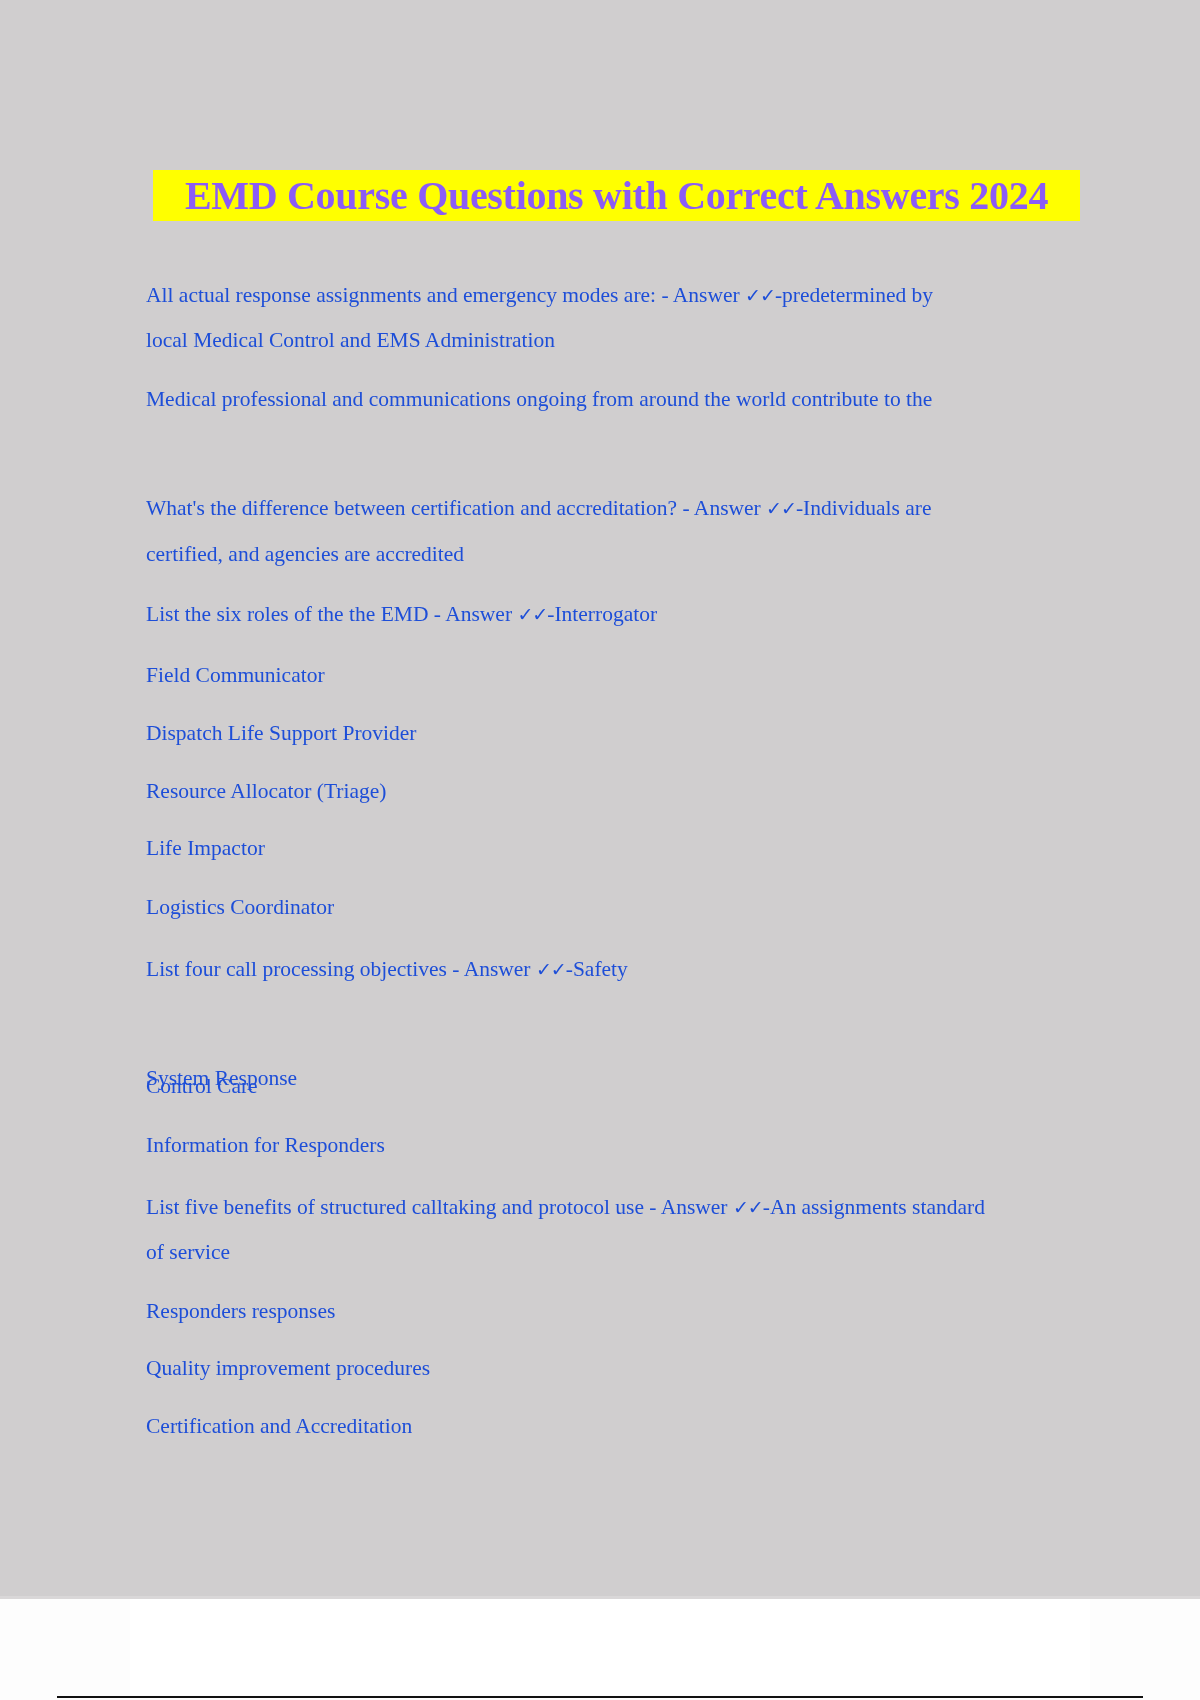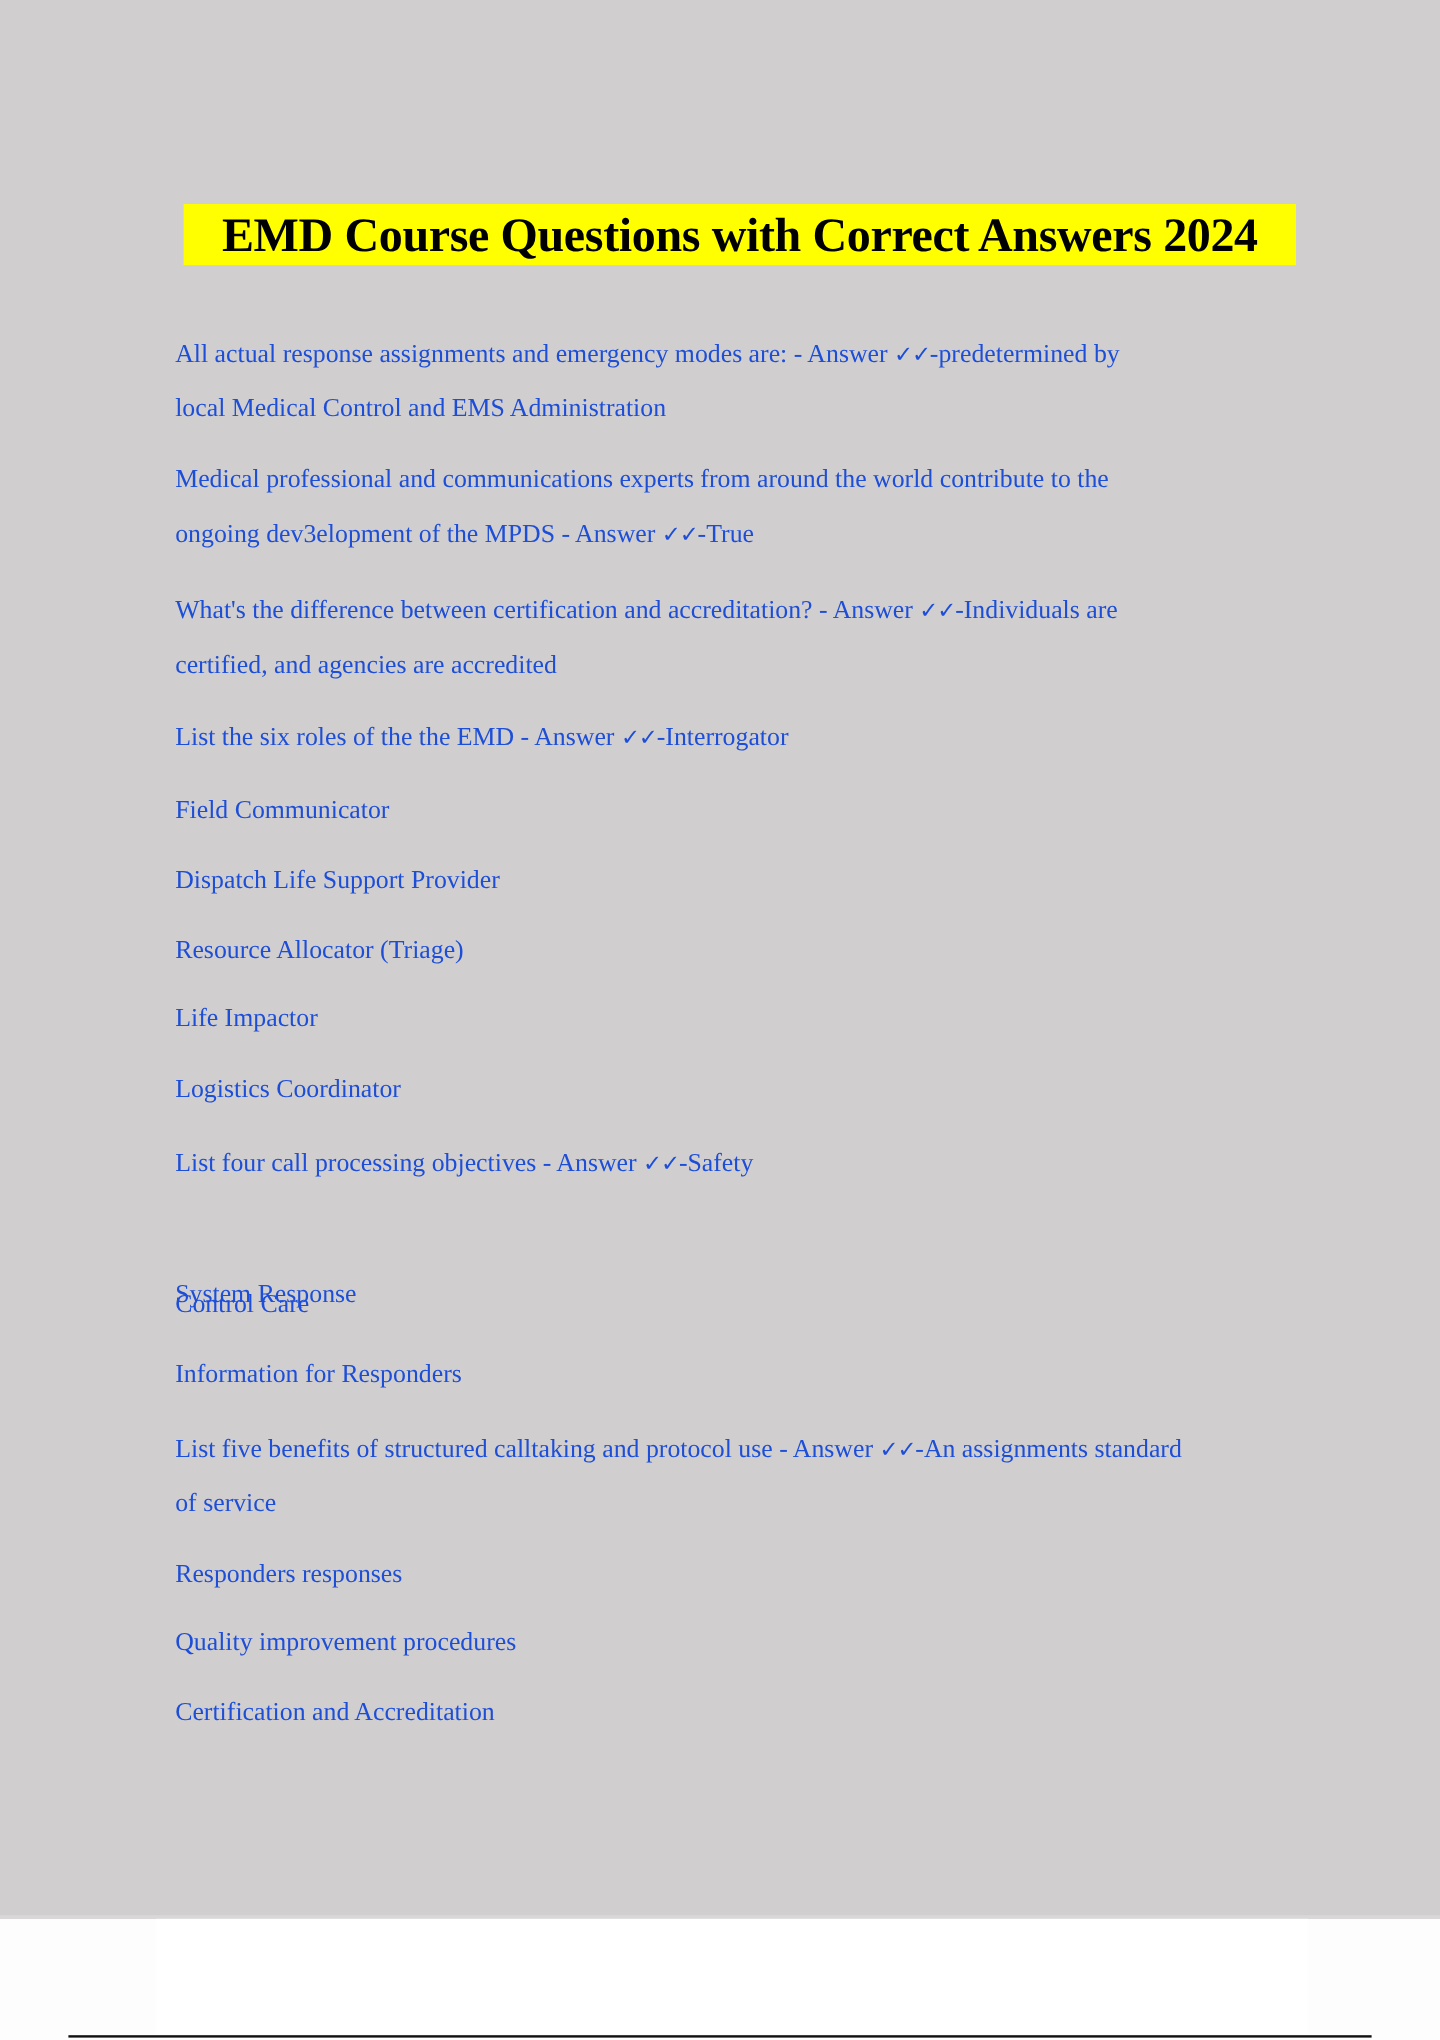--- a/index.html
+++ b/index.html
@@ -51,21 +51,21 @@
       position: absolute;
       left: 153px;
       top: 170px;
       width: 927px;
       height: 51px;
       line-height: 51px;
       text-align: center;
       font-family: "Liberation Serif", serif;
       font-weight: bold;
       font-size: 40px;
-      color: #000000;
+      color: #8b5cf6;
       white-space: nowrap;
       letter-spacing: -0.3px;
     }
     .line {
       position: absolute;
       left: 146px;
       font-family: "Liberation Serif", serif;
       font-size: 21.5px;
       color: #1d4ed8;
       white-space: nowrap;
@@ -94,22 +94,21 @@
   <div class="gray-area"></div>
   <div class="gray-edge"></div>
   <div class="white-inset"></div>
 
   <div class="title-band"></div>
   <div class="title">EMD Course Questions with Correct Answers 2024</div>
 
   <div class="line" style="top:281px"><span>All actual response assignments and emergency modes are: - Answer </span><span class="check">✓✓</span><span>-predetermined by</span></div>
   <div class="line" style="top:326px"><span>local Medical Control and EMS Administration</span></div>
 
-  <div class="line" style="top:385px"><span>Medical professional and communications experts from around the world contribute to the</span></div>
-  <div class="line" style="top:431px"><span>ongoing dev3elopment of the MPDS - Answer </span><span class="check">✓✓</span><span>-True</span></div>
+  <div class="line" style="top:385px"><span>Medical professional and communications ongoing from around the world contribute to the</span></div>
 
   <div class="line" style="top:494px"><span>What's the difference between certification and accreditation? - Answer </span><span class="check">✓✓</span><span>-Individuals are</span></div>
   <div class="line" style="top:540px"><span>certified, and agencies are accredited</span></div>
 
   <div class="line" style="top:600px"><span>List the six roles of the the EMD - Answer </span><span class="check">✓✓</span><span>-Interrogator</span></div>
   <div class="line" style="top:661px"><span>Field Communicator</span></div>
   <div class="line" style="top:719px"><span>Dispatch Life Support Provider</span></div>
   <div class="line" style="top:777px"><span>Resource Allocator (Triage)</span></div>
   <div class="line" style="top:834px"><span>Life Impactor</span></div>
   <div class="line" style="top:893px"><span>Logistics Coordinator</span></div>

